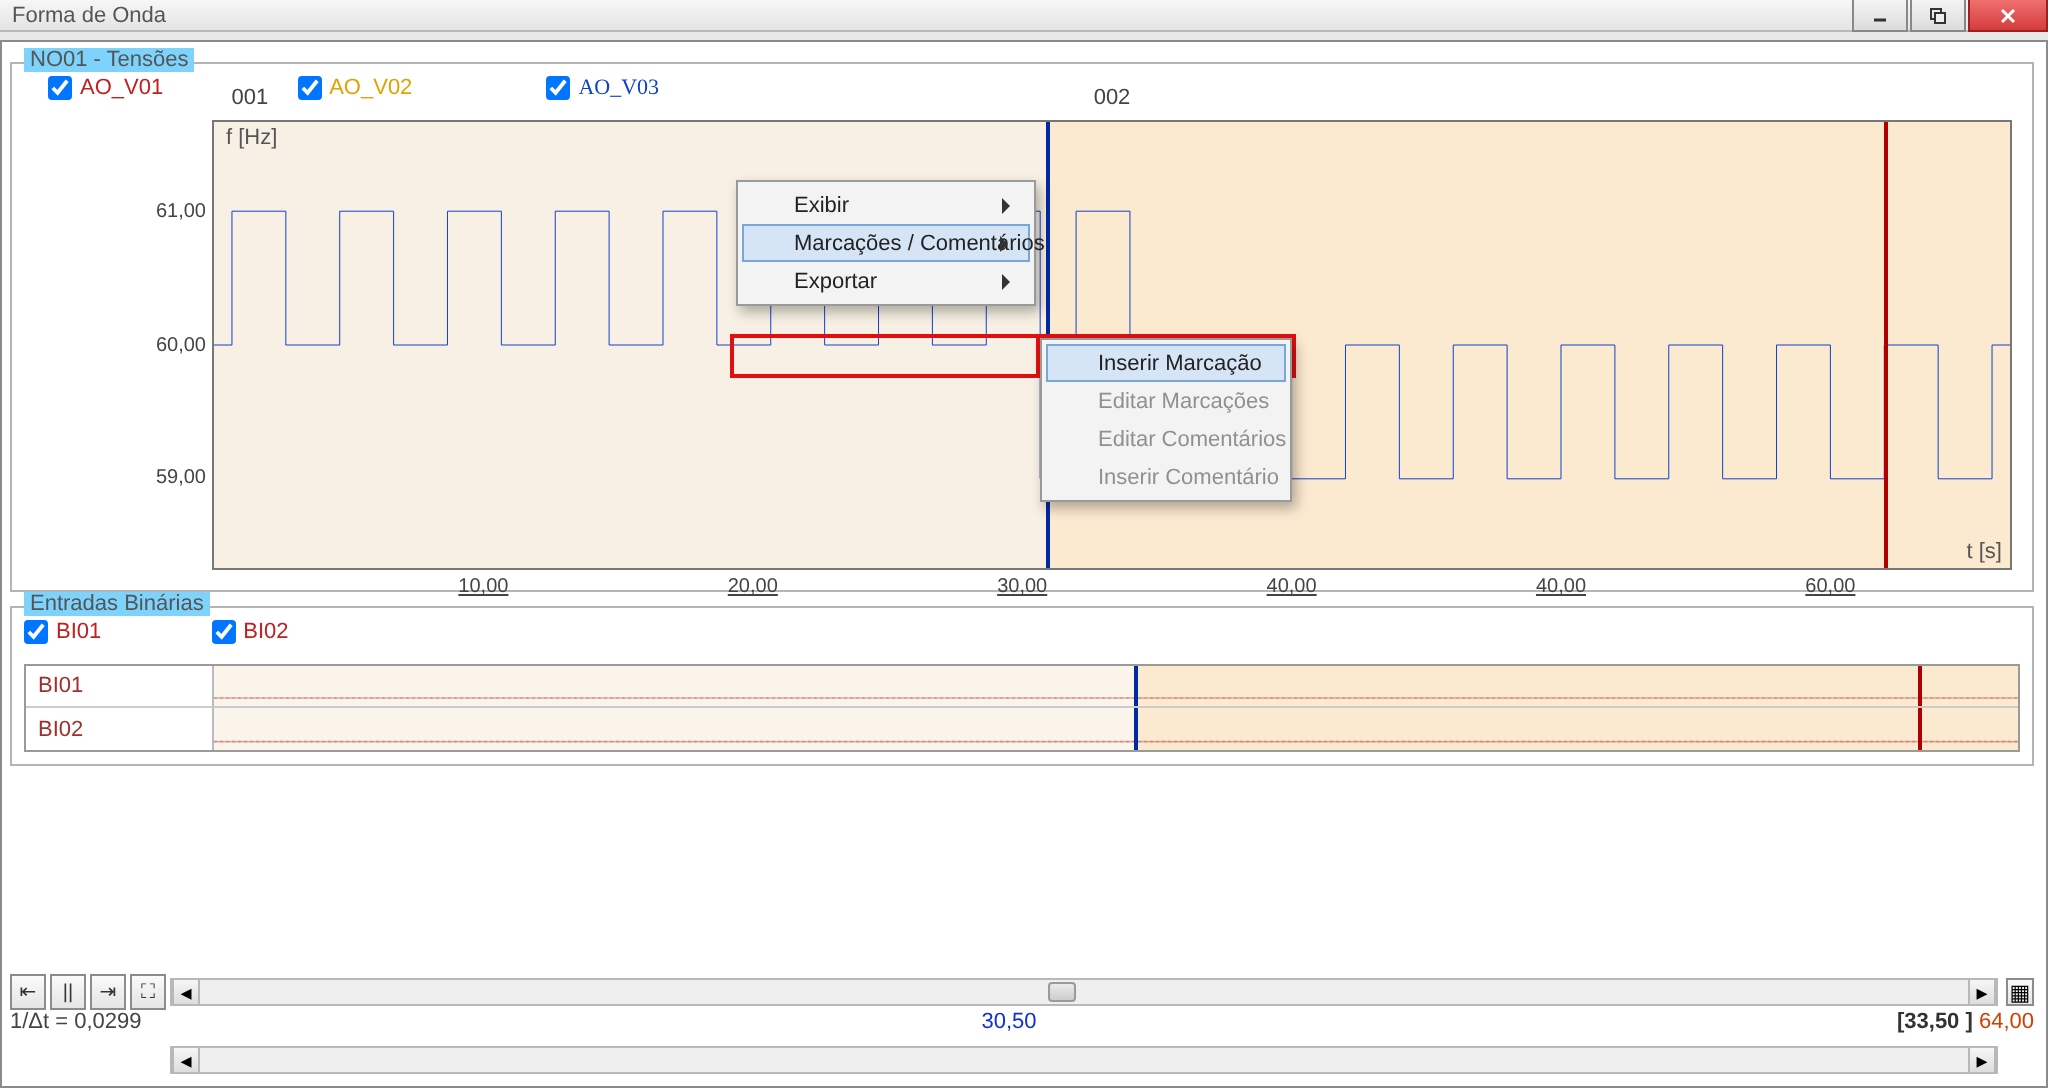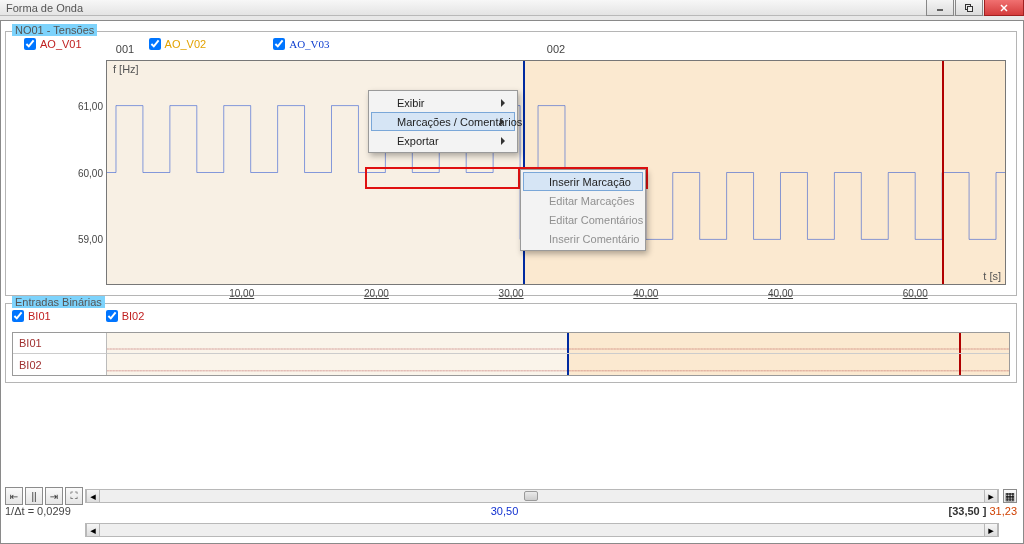--- a/index.html
+++ b/index.html
@@ -212,21 +212,21 @@
       <div class="arrow l">◂</div>
       <div class="thumb"></div>
       <div class="arrow r">▸</div>
     </div>
     <div class="endbtn">▦</div>
     <div class="timeread">
       <span class="dl">1/Δt = 0,0299</span>
       <span class="cv">30,50</span>
       <span class="br">
         <span class="b1">[33,50 ]</span>
-        <span class="b2">31,23</span>
+        <span class="b2">64,00</span>
       </span>
     </div>
     <div class="hscroll2">
       <div class="arrow l">◂</div>
       <div class="arrow r">▸</div>
     </div>
   </div>
 
 </div>
 

